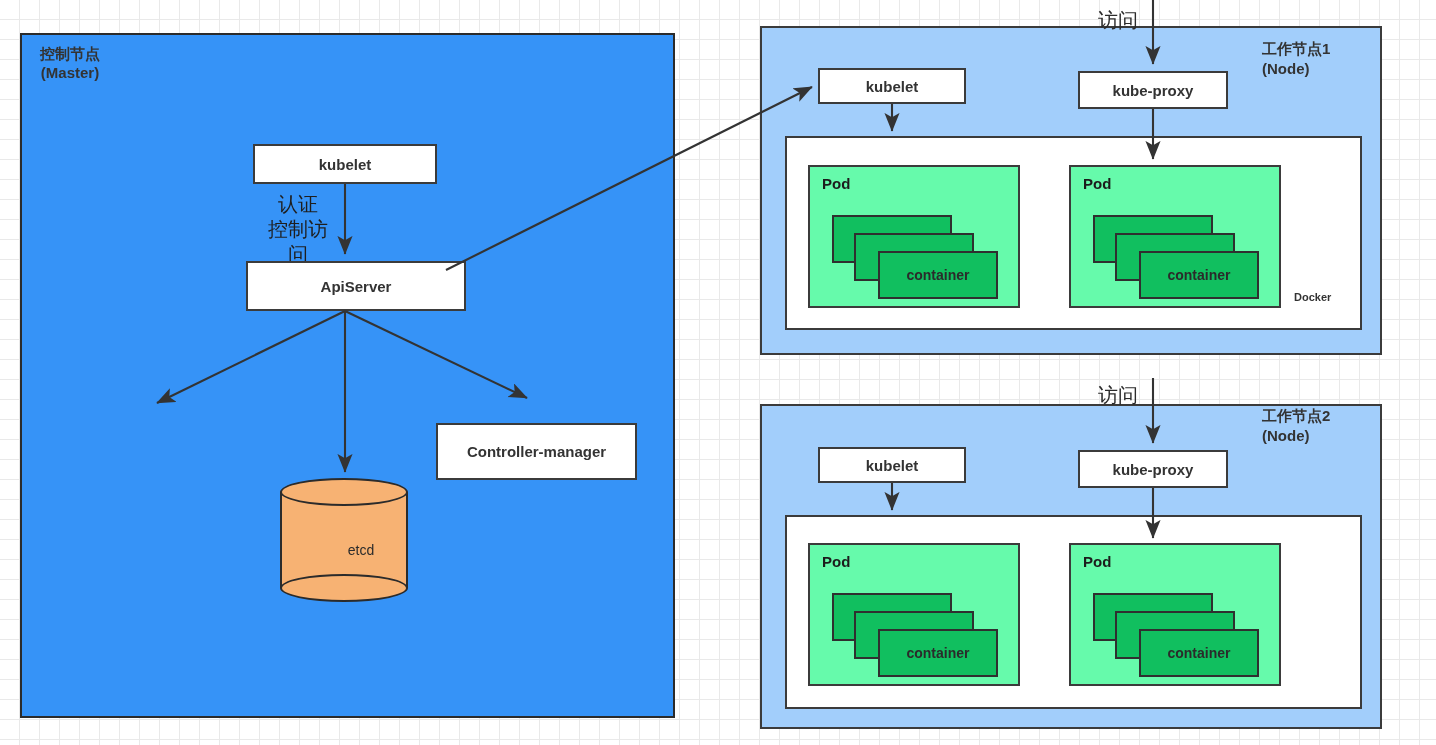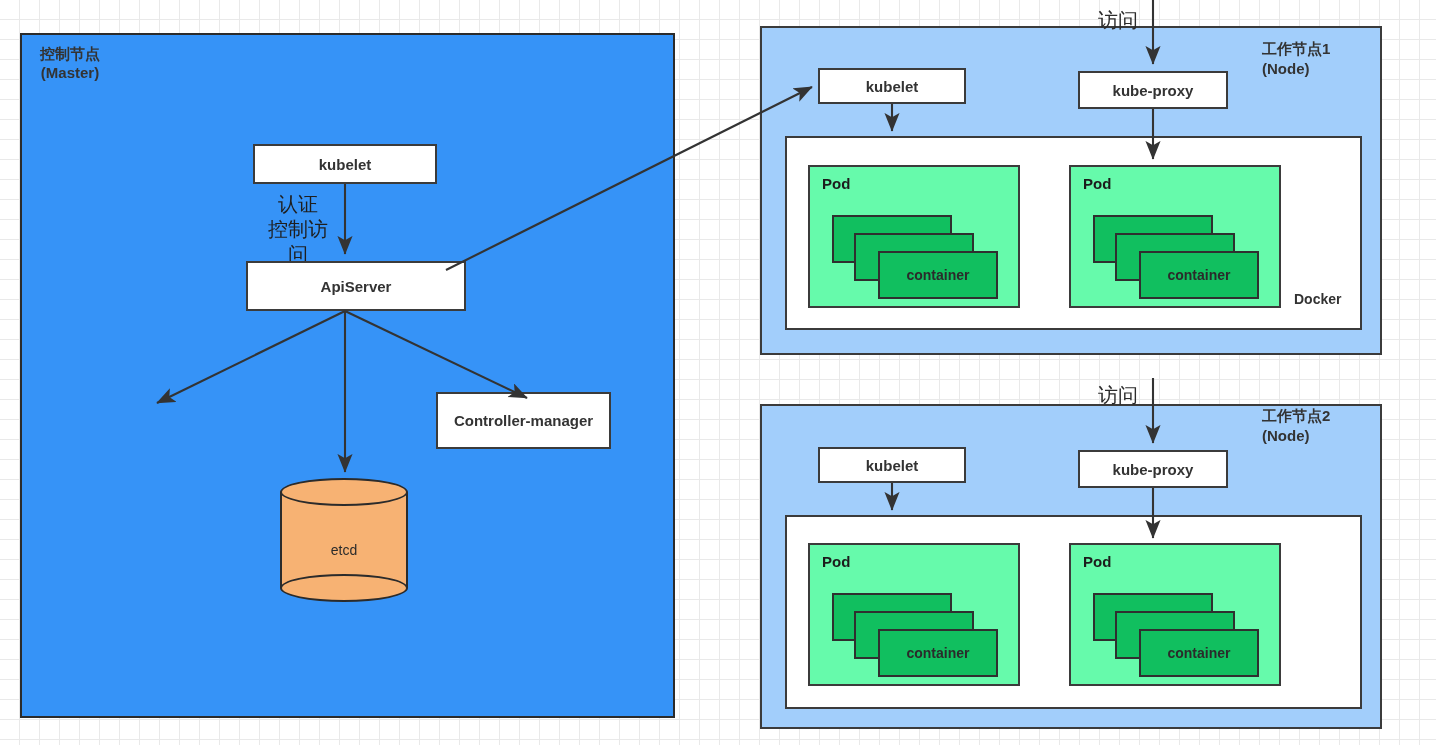--- a/index.html
+++ b/index.html
@@ -64,21 +64,21 @@
   }
 
   
   .docker-box {
     background: #ffffff;
     border: 2px solid #3b3b3b;
   }
   .docker-label {
     position: absolute;
     color: #333333;
-    font-size: 14px;
+    font-size: 11px;
     font-weight: 700;
   }
 
   
   .comp-box {
     background: #ffffff;
     border: 2px solid #3b3b3b;
     font-size: 15px;
     font-weight: 700;
     color: #333333;
@@ -151,20 +151,21 @@
     box-sizing: border-box;
   }
   .cyl-text {
     position: absolute;
     width: 100%;
     top: 58%;
     text-align: center;
     font-size: 14px;
     color: #2b2b2b;
     transform: translateY(-50%);
+    padding-left: 17px;
   }
 
   
   .edge-label {
     position: absolute;
     font-size: 20px;
     color: #2b2b2b;
     line-height: 1.25;
     white-space: pre-line;
     text-align: center;
@@ -192,21 +193,21 @@
 (Master)</div>
 
   <div class="box comp-box" style="left:253px; top:144px; width:184px; height:40px;">kubelet</div>
 
   <div class="edge-label on-blue" style="left:260px; top:192px; width:76px;">认证
 控制访问</div>
 
   <div class="box comp-box" style="left:246px; top:261px; width:220px; height:50px;">ApiServer</div>
 
 
-  <div class="box comp-box" style="left:436px; top:392px; width:175px; height:57px;">Controller-manager</div>
+  <div class="box comp-box" style="left:436px; top:423px; width:201px; height:57px;">Controller-manager</div>
 
   <div class="cylinder" style="left:280px; top:478px; width:128px; height:124px;">
     <div class="cyl-body"></div>
     <div class="cyl-bottom"></div>
     <div class="cyl-top"></div>
     <div class="cyl-text">etcd</div>
   </div>
 
   <div class="box node-box" style="left:760px; top:26px; width:622px; height:329px;"></div>
 

